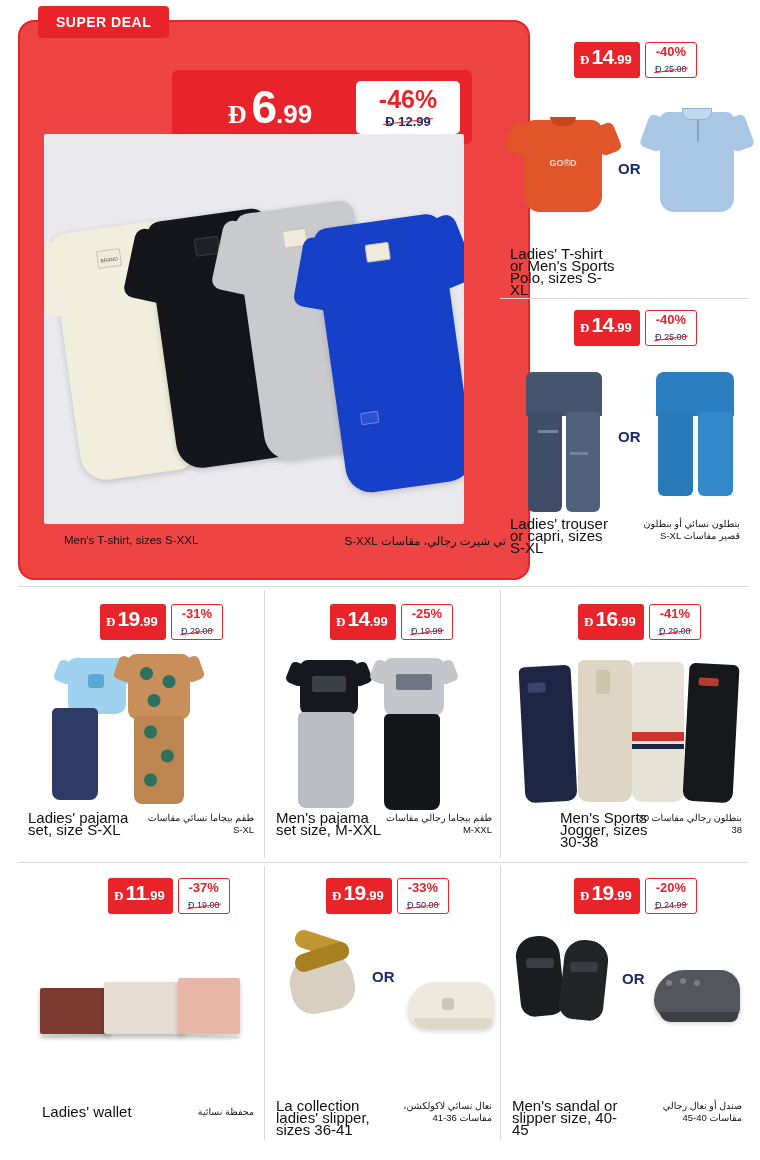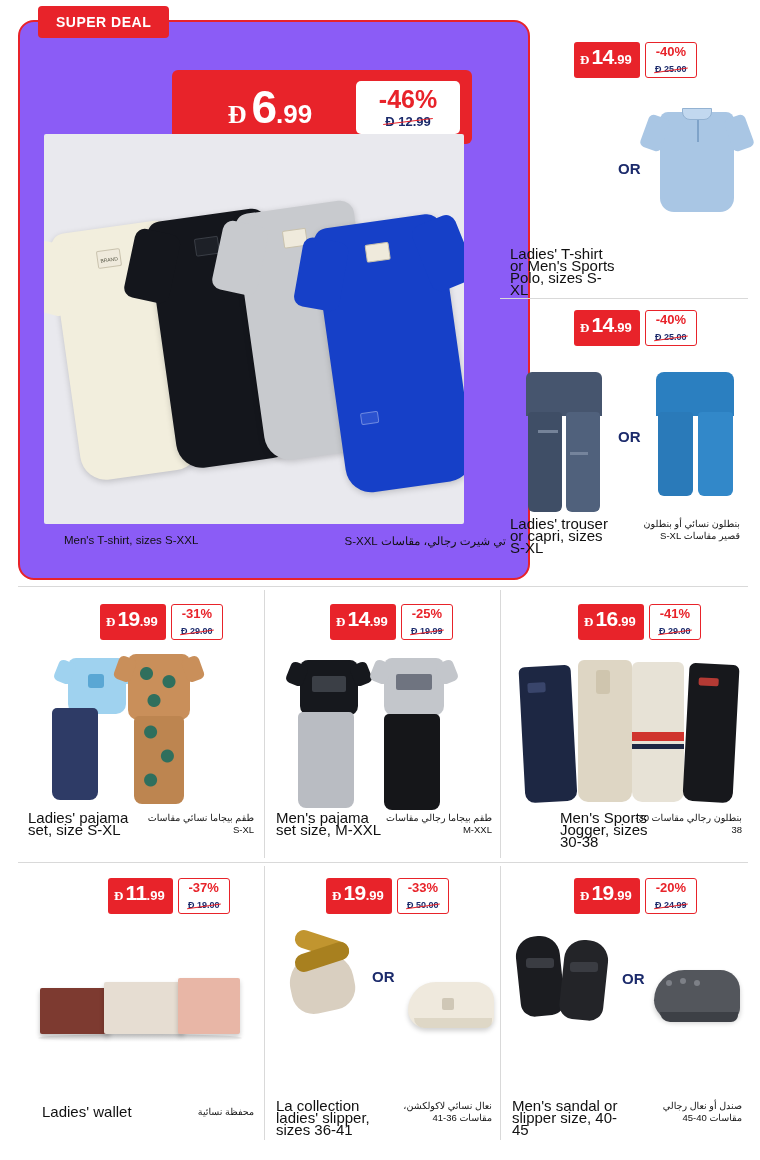--- a/index.html
+++ b/index.html
@@ -56,42 +56,42 @@
   }
   .tag .disc {
     color: #e8232a;
     font-weight: bold;
     font-size: 13px;
     line-height: 13px;
   }
   .tag .old {
     color: #1b2a6b;
     font-size: 9px;
-    font-weight: bold;
+    font-weight: normal;
     line-height: 11px;
     margin-top: 1px;
     position: relative;
     display: inline-block;
   }
   .tag .old::after {
     content: "";
     position: absolute;
     left: -1px; right: -1px; top: 50%;
     border-top: 1.2px solid #e8232a;
     transform: rotate(-8deg);
   }
 
   
   .hero {
     position: absolute;
     left: 18px; top: 20px;
     width: 512px; height: 560px;
     border: 2px solid #e8232a;
     border-radius: 16px;
-    background: #8b5cf6;
+    background: #ef4444;
   }
   .hero-badge {
     position: absolute;
     left: 18px; top: -16px;
     background: #e8232a;
     color: #fff;
     font-weight: bold;
     font-size: 14px;
     letter-spacing: 0.5px;
     padding: 8px 18px;
@@ -248,20 +248,26 @@
         <span class="cur">Đ</span>
           <span class="int">14</span>
           <span class="dec">.99</span>
       </div>
       <div class="disc-box">
         <div class="disc">-40%</div>
         <div class="old"><span>Đ</span>&nbsp;<span>25.00</span></div>
       </div>
     </div>
 
+    <div style="position:absolute; left:24px; top:100px; width:78px; height:92px; background:#e0552a; border-radius:10px 10px 16px 16px;">
+      <div style="position:absolute; left:-16px; top:4px; width:22px; height:30px; background:#e0552a; border-radius:6px; transform:rotate(22deg);"></div>
+      <div style="position:absolute; right:-16px; top:4px; width:22px; height:30px; background:#e0552a; border-radius:6px; transform:rotate(-22deg);"></div>
+      <div style="position:absolute; left:50%; top:-3px; transform:translateX(-50%); width:26px; height:9px; background:#c8451e; border-radius:0 0 12px 12px;"></div>
+      <div style="position:absolute; left:0; right:0; top:38px; text-align:center; color:#f7d9cc; font-size:9px; font-weight:bold;">GO®D</div>
+    </div>
 
     <div class="or" style="left:118px; top:140px;">OR</div>
 
     <div style="position:absolute; left:160px; top:92px; width:74px; height:100px; background:#a9c6e4; border-radius:8px 8px 14px 14px;">
       <div style="position:absolute; left:-16px; top:4px; width:22px; height:34px; background:#a9c6e4; border-radius:5px; transform:rotate(20deg);"></div>
       <div style="position:absolute; right:-16px; top:4px; width:22px; height:34px; background:#a9c6e4; border-radius:5px; transform:rotate(-20deg);"></div>
       <div style="position:absolute; left:50%; top:-4px; transform:translateX(-50%); width:30px; height:12px; background:#c2d8ef; border-radius:0 0 8px 8px; border:1px solid #93b2d2;"></div>
       <div style="position:absolute; left:50%; top:8px; width:1.5px; height:22px; background:#7fa3c9;"></div>
     </div>
 

